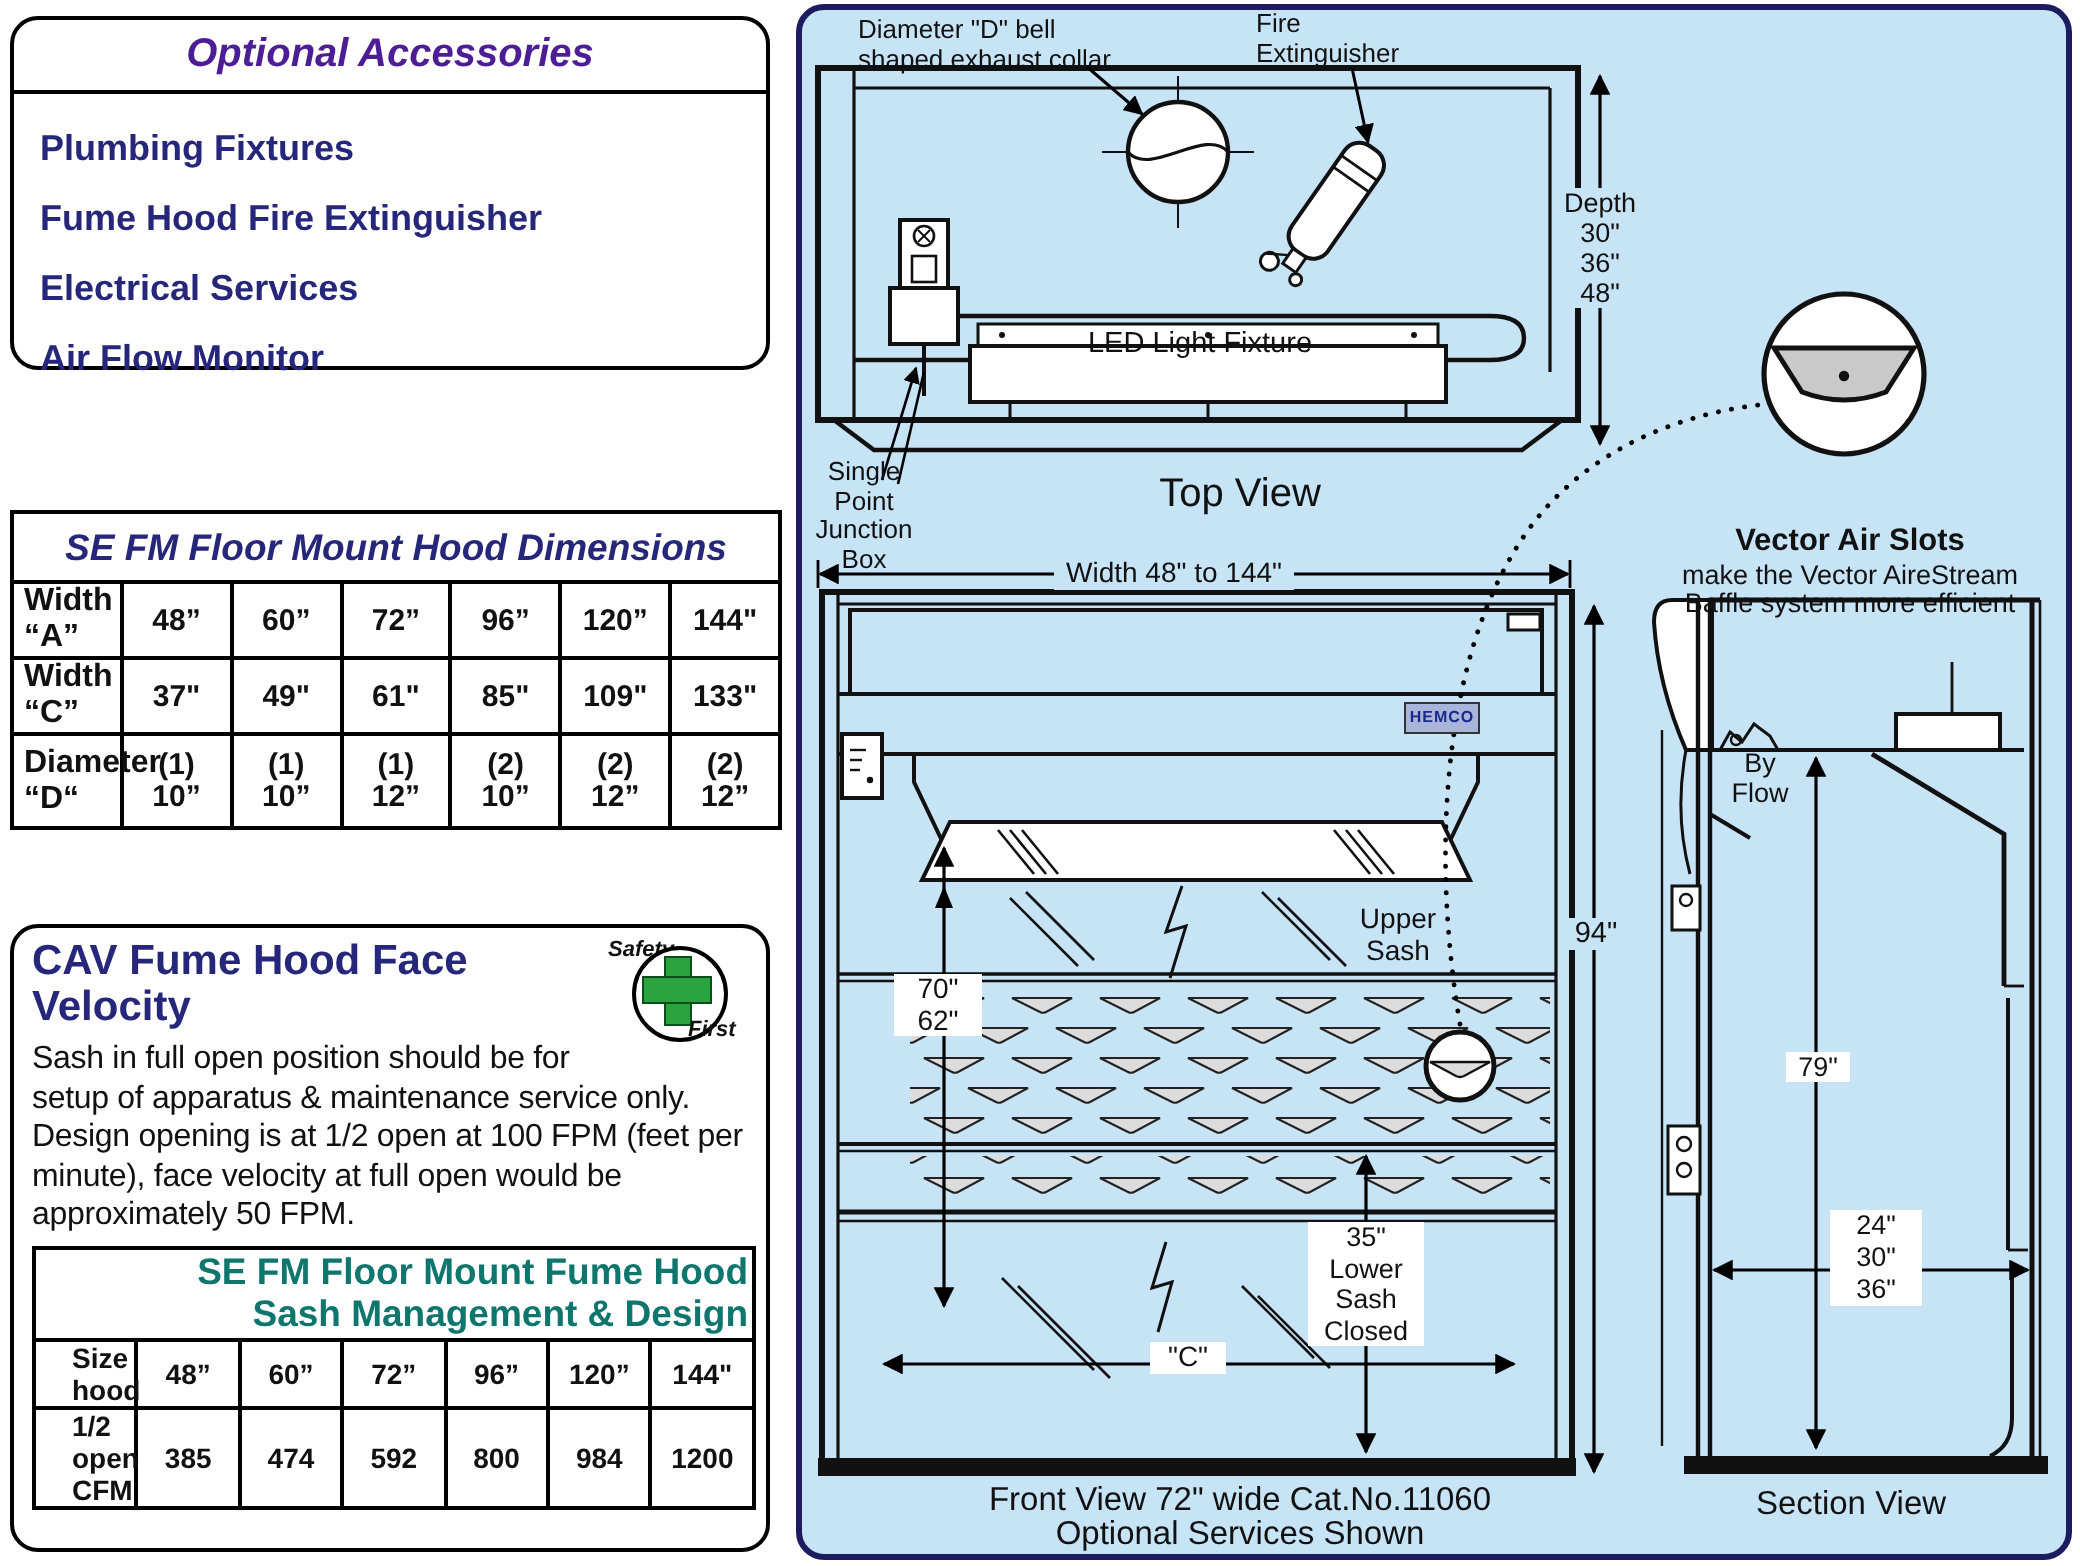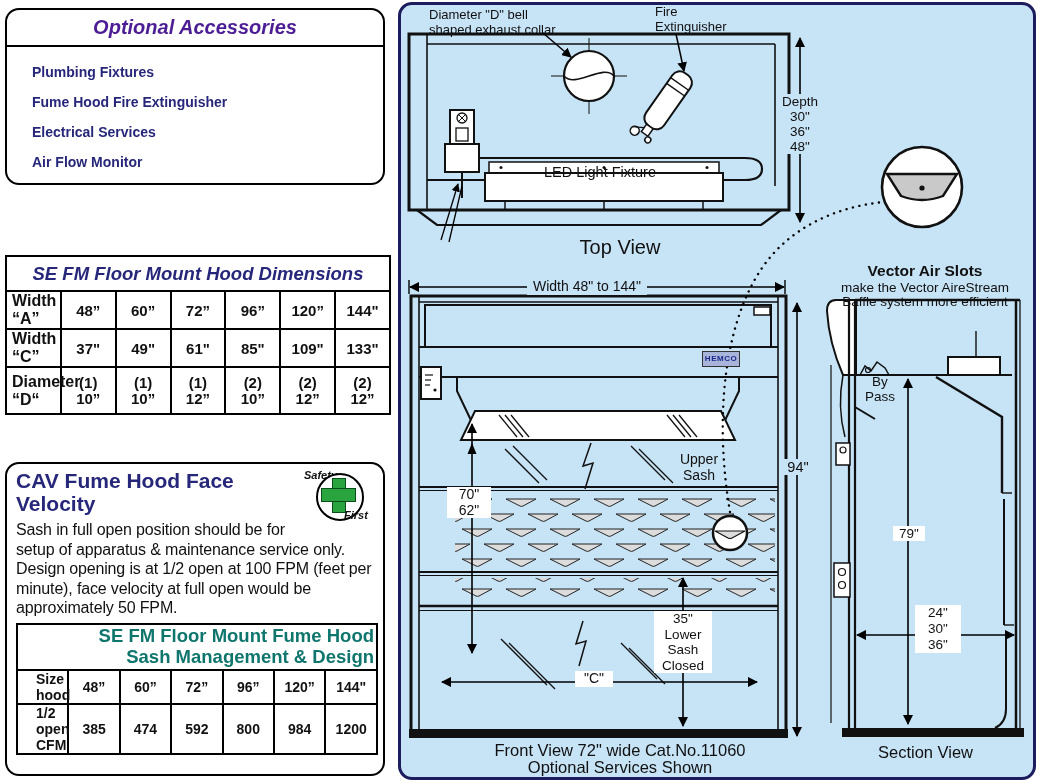--- a/index.html
+++ b/index.html
@@ -8,21 +8,21 @@
   .abs{position:absolute;}
   .pre{white-space:pre-line;}
   .lbl{position:absolute;color:#111;font-size:13px;line-height:1.12;}
   .ctr{text-align:center;}
   
   .acc-box{left:5px;top:8px;width:380px;height:177px;border:2.5px solid #000;
            border-radius:14px;background:#fff;box-sizing:border-box;}
   .acc-title{height:35px;line-height:35px;border-bottom:2.5px solid #000;
              font-style:italic;font-weight:bold;font-size:20px;color:#4c1d95;text-align:center;}
   .acc-items{margin:0;padding:3px 0 0 13px;list-style:none;}
-  .acc-items li{font-weight:bold;font-size:14px;color:#26267a;margin:14px 12px;}
+  .acc-items li{font-weight:bold;font-size:18px;color:#26267a;margin:14px 0;}
   table.spec{border-collapse:collapse;table-layout:fixed;background:#fff;}
   table.spec td{border:2px solid #000;padding:0 2px;}
   .dim-table{left:5px;top:255px;width:386px;border:2.5px solid #000;}
   .dim-table .tt{font-style:italic;font-weight:bold;font-size:18.5px;color:#26267a;
                  text-align:center;height:33px;}
   .dim-table .lab{font-weight:bold;font-size:16px;padding-left:5px;height:29px;}
   .dim-table .val{font-weight:bold;font-size:15px;text-align:center;}
   .dim-table tr:last-child .lab{height:45px;}
   .dim-table tr:last-child .val{line-height:1.05;}
   .dim-table td:first-child{width:122px;}
@@ -333,46 +333,50 @@
       <g>
         <circle cx="922" cy="187" r="40" fill="#fff" stroke="#111" stroke-width="2.6"></circle>
         <path d="M887,174 L957,174 L943,196 Q922,204 901,196 Z" fill="#c9c9c9" stroke="#111" stroke-width="2.4"></path>
         <circle cx="922" cy="188" r="2.6" fill="#111" stroke="none"></circle>
       </g>
     </g>
   </svg>
 
   <div class="lbl pre" style="left:429px;top:8px;width:140px">Diameter "D" bell
 shaped exhaust collar</div>
-  <div class="lbl pre" style="left:655px;top:5px;width:90px">Fire
+  <div class="lbl pre" style="left:628px;top:5px;width:90px">Fire
 Extinguisher</div>
   <div class="lbl pre ctr mask-blue" style="left:779px;top:94px;width:42px;font-size:13.5px">Depth
 30"
 36"
 48"</div>
+  <div class="lbl pre ctr" style="left:404px;top:229px;width:56px">Single
+Point
+Junction
+Box</div>
   <div class="lbl ctr" style="left:560px;top:236px;width:120px;font-size:20px">Top View</div>
   <div class="lbl ctr" style="left:500px;top:164px;width:200px;font-size:14.5px">LED Light Fixture</div>
   <div class="lbl mask-blue" style="left:527px;top:279px;font-size:14px;padding:0 6px">Width 48" to 144"</div>
   <div class="abs badge">HEMCO</div>
   <div class="lbl pre ctr" style="left:675px;top:452px;width:48px;font-size:14px">Upper
 Sash</div>
   <div class="lbl pre ctr mask-white" style="left:447px;top:487px;width:44px;font-size:14px">70"
 62"</div>
   <div class="lbl ctr mask-blue" style="left:781px;top:459px;width:34px;font-size:14.5px">94"</div>
   <div class="lbl pre ctr mask-white" style="left:654px;top:611px;width:58px;font-size:13.5px;line-height:1.15">35"
 Lower
 Sash
 Closed</div>
   <div class="lbl ctr mask-white" style="left:575px;top:671px;width:38px;font-size:14px">"C"</div>
   <div class="lbl ctr cap" style="left:430px;top:741px;width:380px">Front View 72" wide Cat.No.11060</div>
   <div class="lbl ctr cap" style="left:430px;top:758px;width:380px">Optional Services Shown</div>
   <div class="lbl ctr" style="left:843px;top:262px;width:164px;font-weight:bold;font-size:15.5px">Vector Air Slots</div>
   <div class="lbl ctr" style="left:828px;top:280px;width:194px;font-size:13.5px">make the Vector AireStream</div>
   <div class="lbl ctr" style="left:828px;top:294px;width:194px;font-size:13.5px">Baffle system more efficient</div>
   <div class="lbl pre ctr" style="left:857px;top:374px;width:46px;font-size:13.5px">By
-Pass</div>
+Flow</div>
   <div class="lbl ctr mask-white" style="left:893px;top:526px;width:32px;font-size:13.5px">79"</div>
   <div class="lbl pre ctr mask-white" style="left:915px;top:605px;width:46px;font-size:13.5px;line-height:1.18">24"
 30"
 36"</div>
   <div class="lbl ctr cap" style="left:848px;top:743px;width:155px">Section View</div>
 
 </div>
 
 </body></html>

